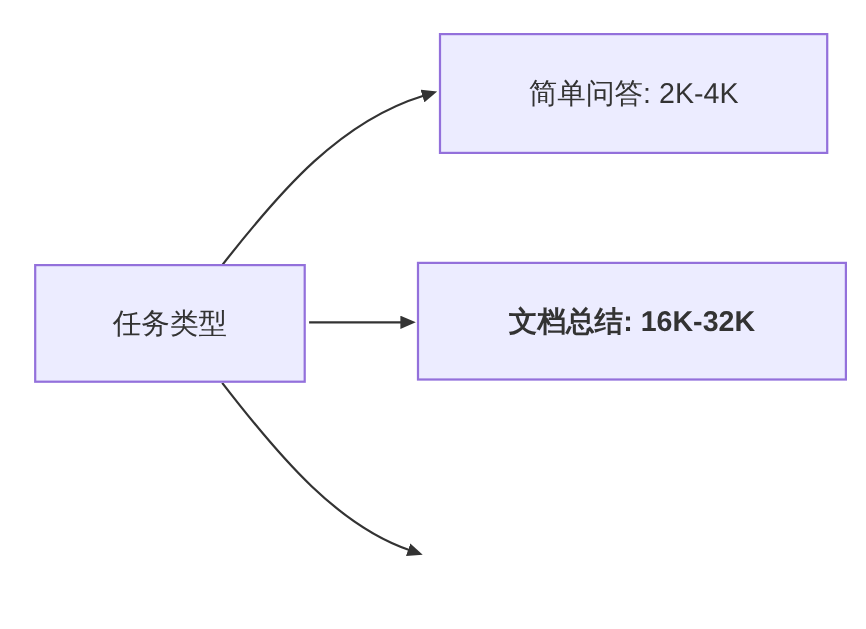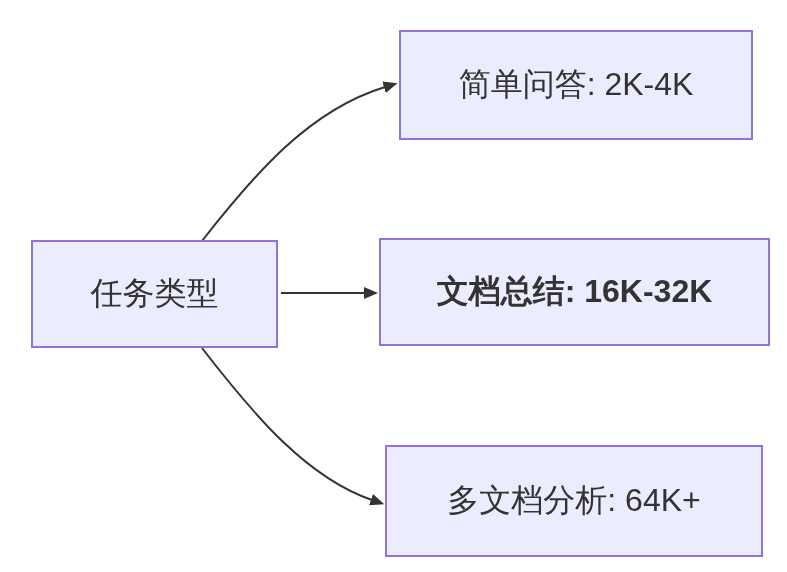--- a/index.html
+++ b/index.html
@@ -34,21 +34,21 @@
   }
   .arrowhead { fill: var(--edge-color); }
   .node {
     position: absolute;
     display: flex;
     align-items: center;
     justify-content: center;
     background: var(--node-fill);
     border: 2.5px solid var(--node-border);
     color: var(--text-color);
-    font-size: 32px;
+    font-size: 26px;
     text-align: center;
     white-space: nowrap;
   }
   .node-root   { left: 31px;  top: 240px; width: 247px; height: 108px; text-align: center; }
   .node-b0     { left: 399px; top: 30px;  width: 354px; height: 110px; }
   .node-b1     { left: 379px; top: 238px; width: 391px; height: 108px; font-weight: bold; }
   .node-b2     { left: 385px; top: 445px; width: 378px; height: 112px; }
 </style>
 </head>
 <body>
@@ -71,17 +71,14 @@
   </div>
 
   <div class="node node-b0">
     <span>简单问答: 2K-4K</span>
   </div>
 
   <div class="node node-b1">
     <span>文档总结: 16K-32K</span>
   </div>
 
-  <div class="node node-b2">
-    <span>多文档分析: 64K+</span>
-  </div>
 
 </div>
 
 </body></html>

